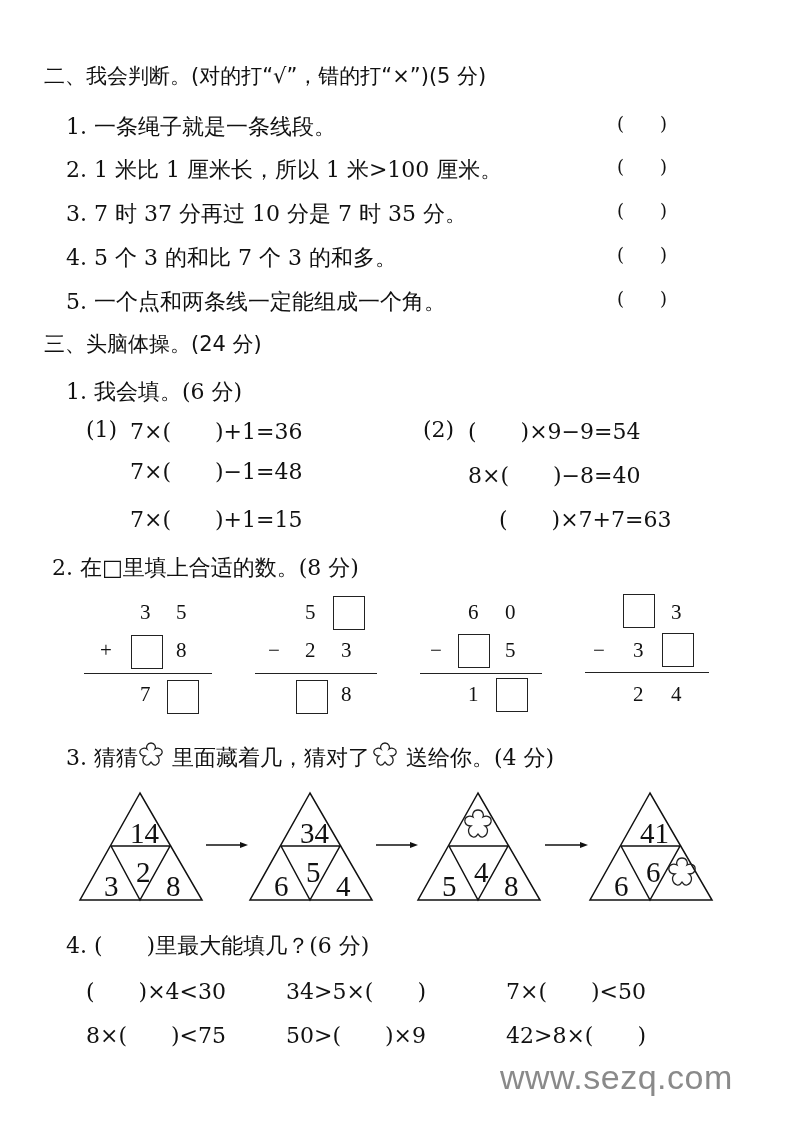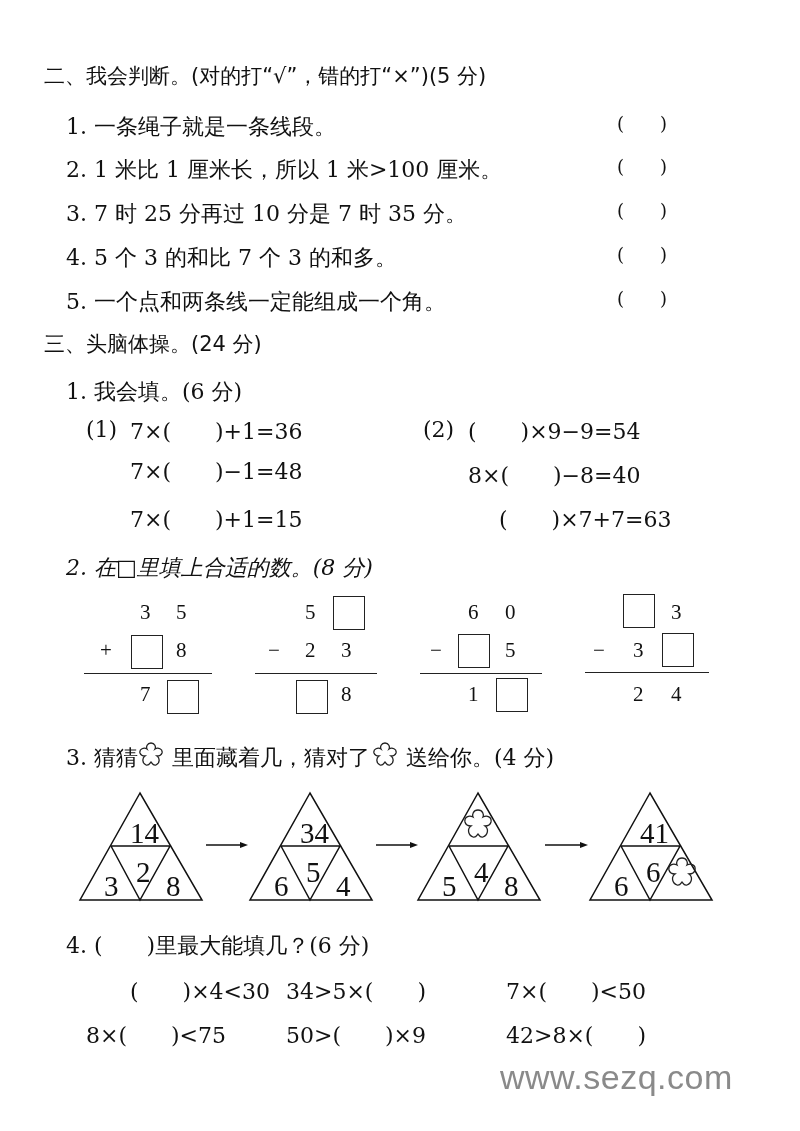--- a/index.html
+++ b/index.html
@@ -20,21 +20,21 @@
 <body>
 
 <div class="abs h2" style="left:44px;top:62px;">二、我会判断。(对的打“√”，错的打“×”)(5 分)</div>
 
 <div class="abs txt" style="left:66px;top:112px;">1. 一条绳子就是一条线段。</div>
 <div class="abs paren" style="left:617px;top:112px;">(　　)</div>
 
 <div class="abs txt" style="left:66px;top:155px;">2. 1 米比 1 厘米长，所以 1 米&gt;100 厘米。</div>
 <div class="abs paren" style="left:617px;top:155px;">(　　)</div>
 
-<div class="abs txt" style="left:66px;top:199px;">3. 7 时 25 分再过 10 分是 7 时 35 分。</div>
+<div class="abs txt" style="left:66px;top:199px;">3. 7 时 37 分再过 10 分是 7 时 35 分。</div>
 <div class="abs paren" style="left:617px;top:199px;">(　　)</div>
 
 <div class="abs txt" style="left:66px;top:243px;">4. 5 个 3 的和比 7 个 3 的和多。</div>
 <div class="abs paren" style="left:617px;top:243px;">(　　)</div>
 
 <div class="abs txt" style="left:66px;top:287px;">5. 一个点和两条线一定能组成一个角。</div>
 <div class="abs paren" style="left:617px;top:287px;">(　　)</div>
 
 <div class="abs h2" style="left:44px;top:330px;text-align:right;">三、头脑体操。(24 分)</div>
 
@@ -42,21 +42,21 @@
 <div class="abs txt" style="left:86px;top:417px;">(1)</div>
 <div class="abs txt" style="left:130px;top:417px;">7×(　　)+1=36</div>
 <div class="abs txt" style="left:130px;top:457px;">7×(　　)−1=48</div>
 <div class="abs txt" style="left:130px;top:505px;">7×(　　)+1=15</div>
 
 <div class="abs txt" style="left:423px;top:417px;">(2)</div>
 <div class="abs txt" style="left:468px;top:417px;">(　　)×9−9=54</div>
 <div class="abs txt" style="left:468px;top:461px;">8×(　　)−8=40</div>
 <div class="abs txt" style="left:476px;top:505px;margin-left:23px;">(　　)×7+7=63</div>
 
-<div class="abs txt" style="left:66px;top:553px;font-style:italic;">2. 在□里填上合适的数。(8 分)</div>
+<div class="abs txt" style="left:52px;top:553px;">2. 在□里填上合适的数。(8 分)</div>
 
 <div>
   <div class="abs num" style="left:140px;top:600px;">3</div>
   <div class="abs num" style="left:176px;top:600px;">5</div>
   <div class="abs num" style="left:100px;top:638px;">+</div>
   <div class="box" style="left:131px;top:635px;"></div>
   <div class="abs num" style="left:176px;top:638px;">8</div>
   <div class="rule" style="left:84px;top:673px;width:128px;"></div>
   <div class="abs num" style="left:140px;top:682px;">7</div>
   <div class="box" style="left:167px;top:680px;"></div>
@@ -147,20 +147,20 @@
 
 <div class="abs tri-num" style="left:474px;top:856px;">4</div>
 <div class="abs tri-num" style="left:442px;top:870px;">5</div>
 <div class="abs tri-num" style="left:504px;top:870px;">8</div>
 
 <div class="abs tri-num" style="left:640px;top:817px;">41</div>
 <div class="abs tri-num" style="left:646px;top:856px;">6</div>
 <div class="abs tri-num" style="left:614px;top:870px;">6</div>
 
 <div class="abs txt" style="left:66px;top:931px;">4. (　　)里最大能填几？(6 分)</div>
-<div class="abs txt" style="left:86px;top:977px;margin-left:44px;">(　　)×4&lt;30</div>
+<div class="abs txt" style="left:86px;top:977px;">(　　)×4&lt;30</div>
 <div class="abs txt" style="left:286px;top:977px;">34&gt;5×(　　)</div>
 <div class="abs txt" style="left:506px;top:977px;">7×(　　)&lt;50</div>
 <div class="abs txt" style="left:86px;top:1021px;">8×(　　)&lt;75</div>
 <div class="abs txt" style="left:286px;top:1021px;">50&gt;(　　)×9</div>
 <div class="abs txt" style="left:506px;top:1021px;">42&gt;8×(　　)</div>
 
 <div class="abs watermark" style="left:500px;top:1058px;">www.sezq.com</div>
 
 </body></html>

